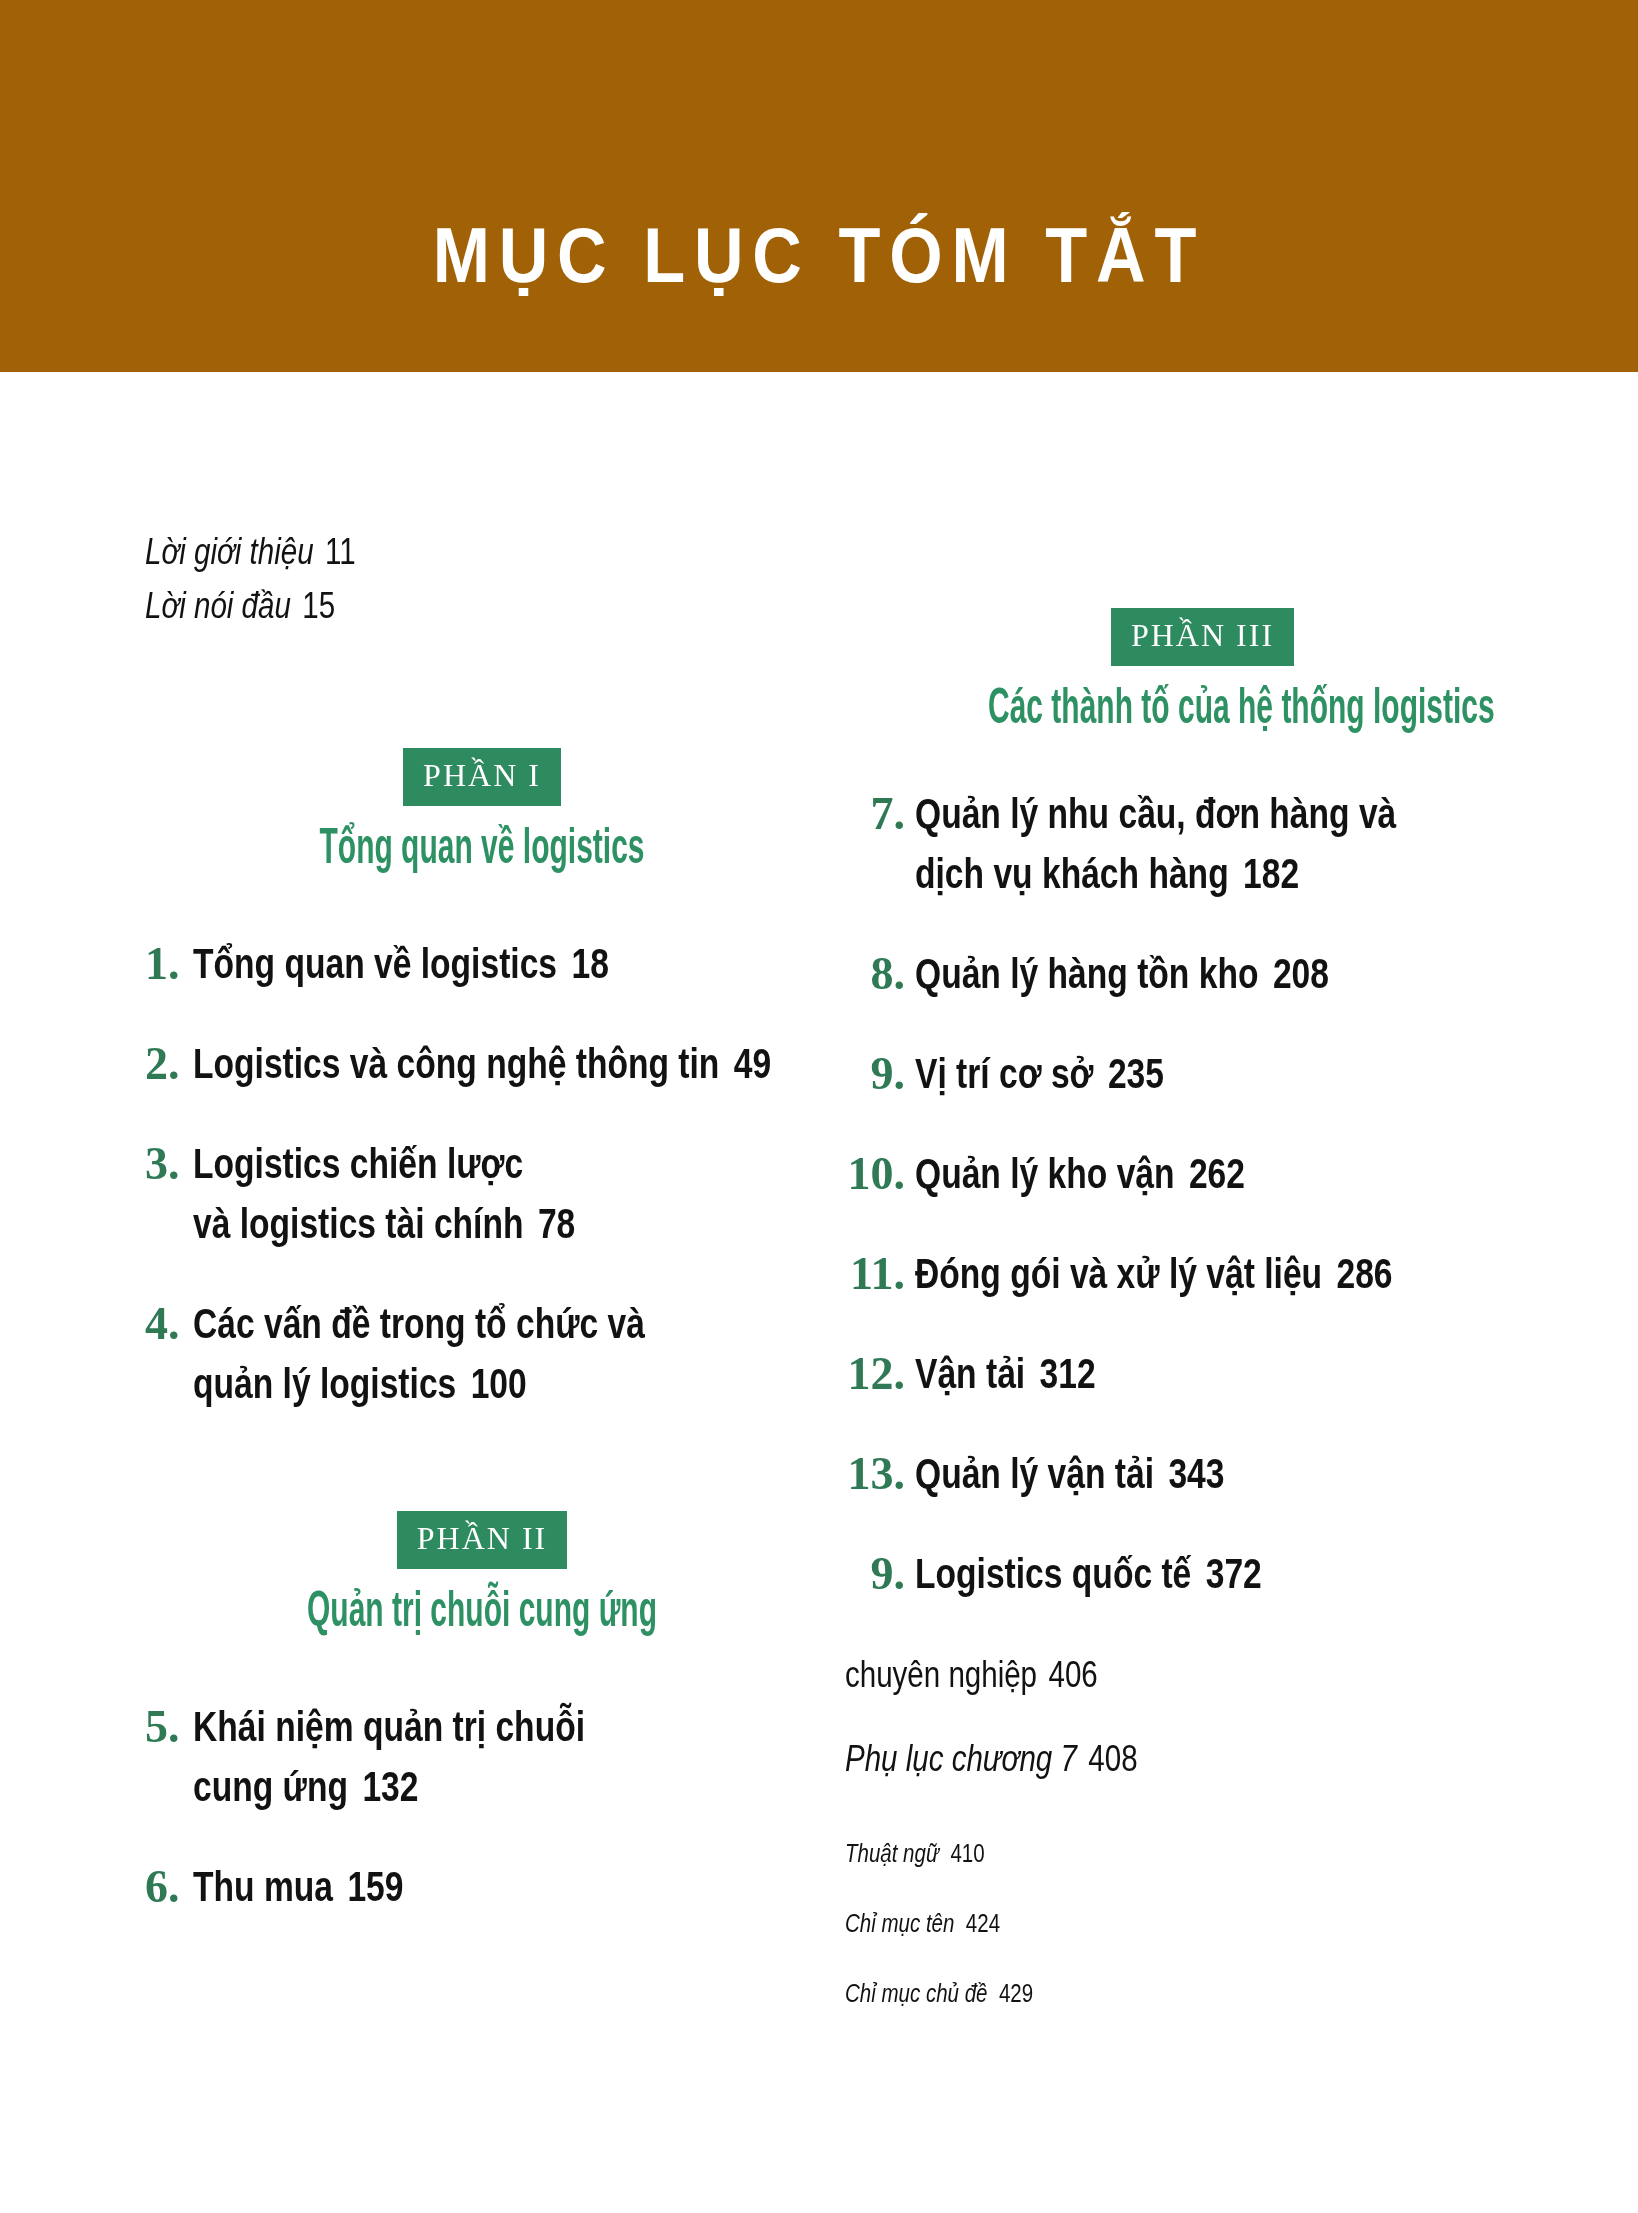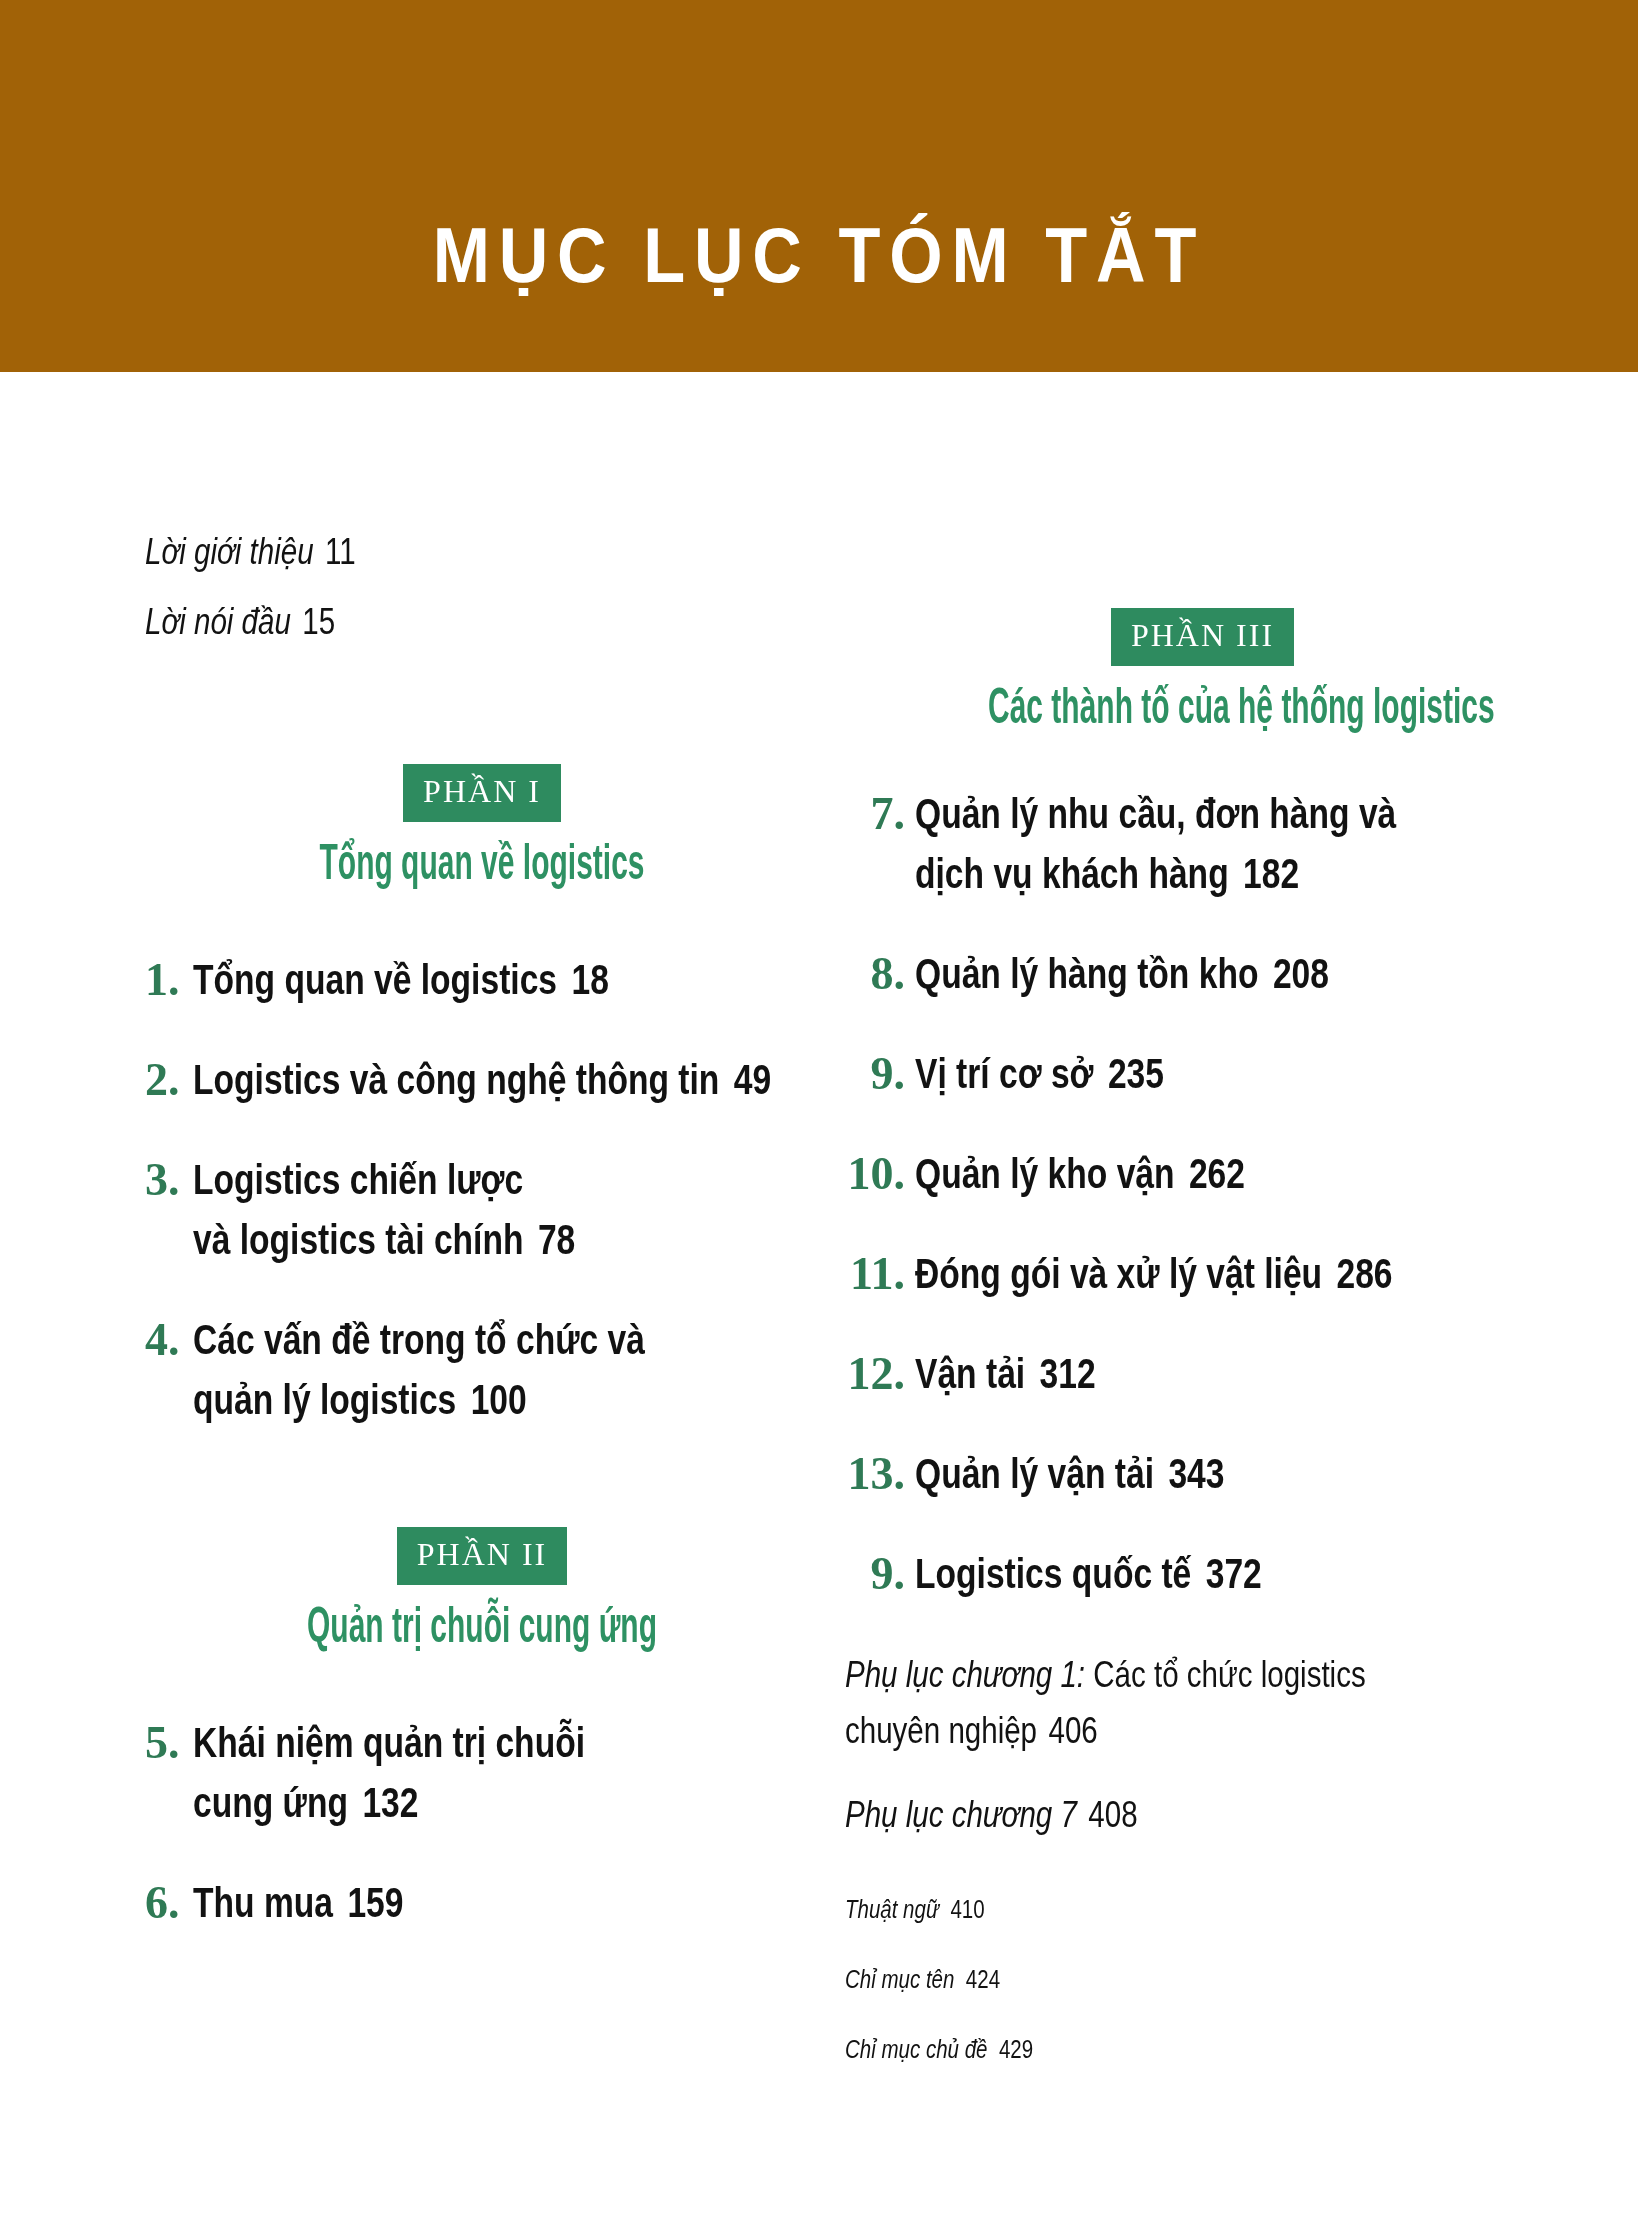--- a/index.html
+++ b/index.html
@@ -21,21 +21,21 @@
   }
 
   
   .col { position:absolute; top:372px; }
   .col-left  { left:100px; width:640px; }
   .col-right { left:845px; width:715px; }
 
   
   .intro { padding-left:45px; margin-top:158px; }
   .entry { font-size:36px; line-height:44px; white-space:nowrap; }
-  .entry + .entry { margin-top:26px; }
+  .entry + .entry { margin-top:10px; }
   .lbl { font-style:italic; }
   .pg  { margin-left:14px; font-style:normal; }
   .cond { display:inline-block; transform:scaleX(0.82); transform-origin:0 50%; white-space:nowrap; }
 
   
   .part-head { text-align:center; }
   .col-left .part-head { position:relative; left:62px; }
   #part1 { margin-top:120px; }
   #part2 { margin-top:97px; }
   .col-right .part-head { margin-top:236px; }
@@ -201,21 +201,20 @@
     </div>
     <div class="item">
       <span class="inum">9.</span>
       <div class="ibody">
         <div class="iline"><span>Logistics quốc tế</span><span class="pg">372</span></div>
       </div>
     </div>
   </div>
 
   <div class="appendix">
-    <div class="app-line"><span class="cond"><span class="lbl">Phụ lục chương 1:</span><span class="rest">Các tổ chức logistics</span></span></div>
     <div class="app-line"><span class="cond"><span>chuyên nghiệp</span><span class="pg">406</span></span></div>
     <div class="app-line" id="appendix2"><span class="cond"><span class="lbl">Phụ lục chương 7</span><span class="pg">408</span></span></div>
   </div>
 
   <div class="backmatter">
     <div class="bm-entry"><span class="cond"><span class="lbl">Thuật ngữ</span><span class="pg">410</span></span></div>
     <div class="bm-entry"><span class="cond"><span class="lbl">Chỉ mục tên</span><span class="pg">424</span></span></div>
     <div class="bm-entry"><span class="cond"><span class="lbl">Chỉ mục chủ đề</span><span class="pg">429</span></span></div>
   </div>
 

